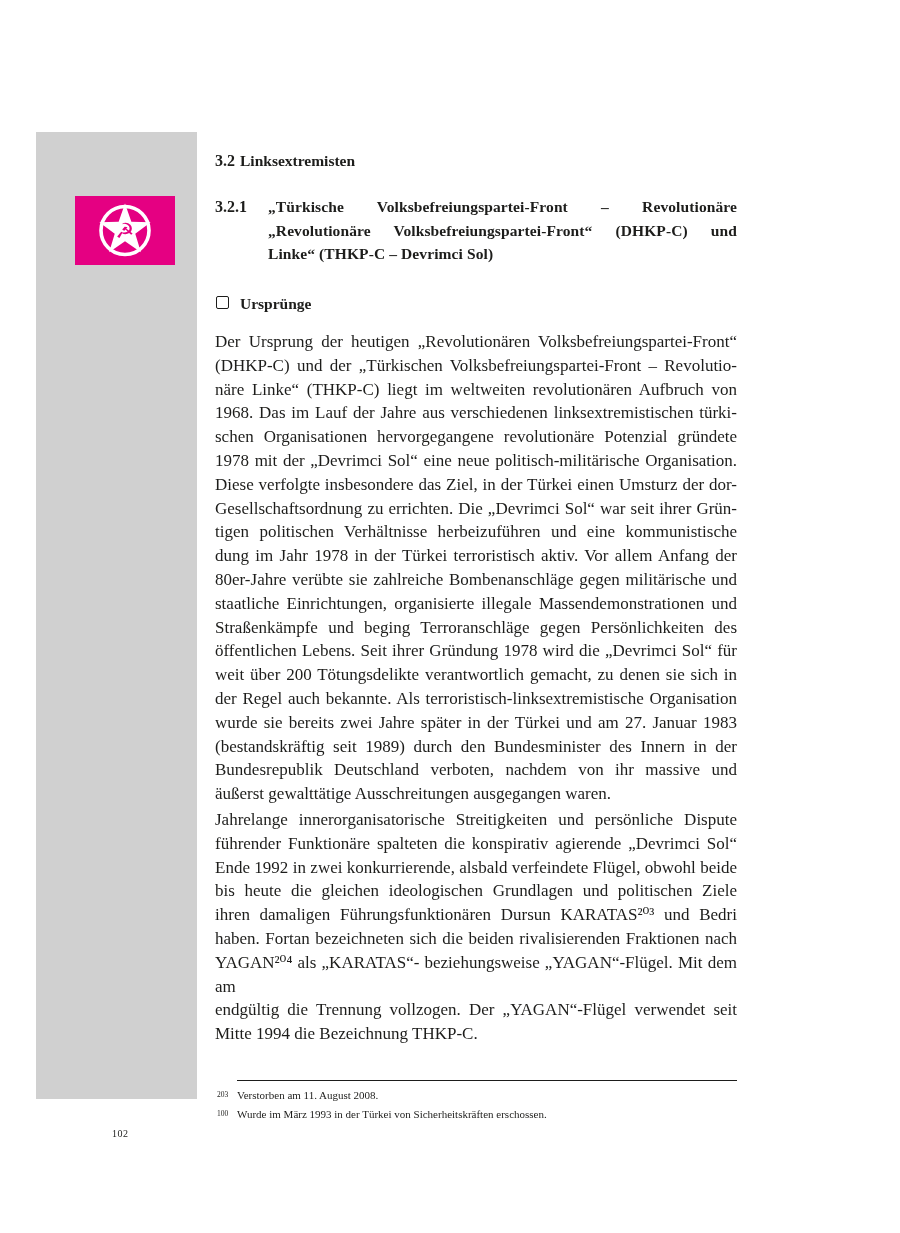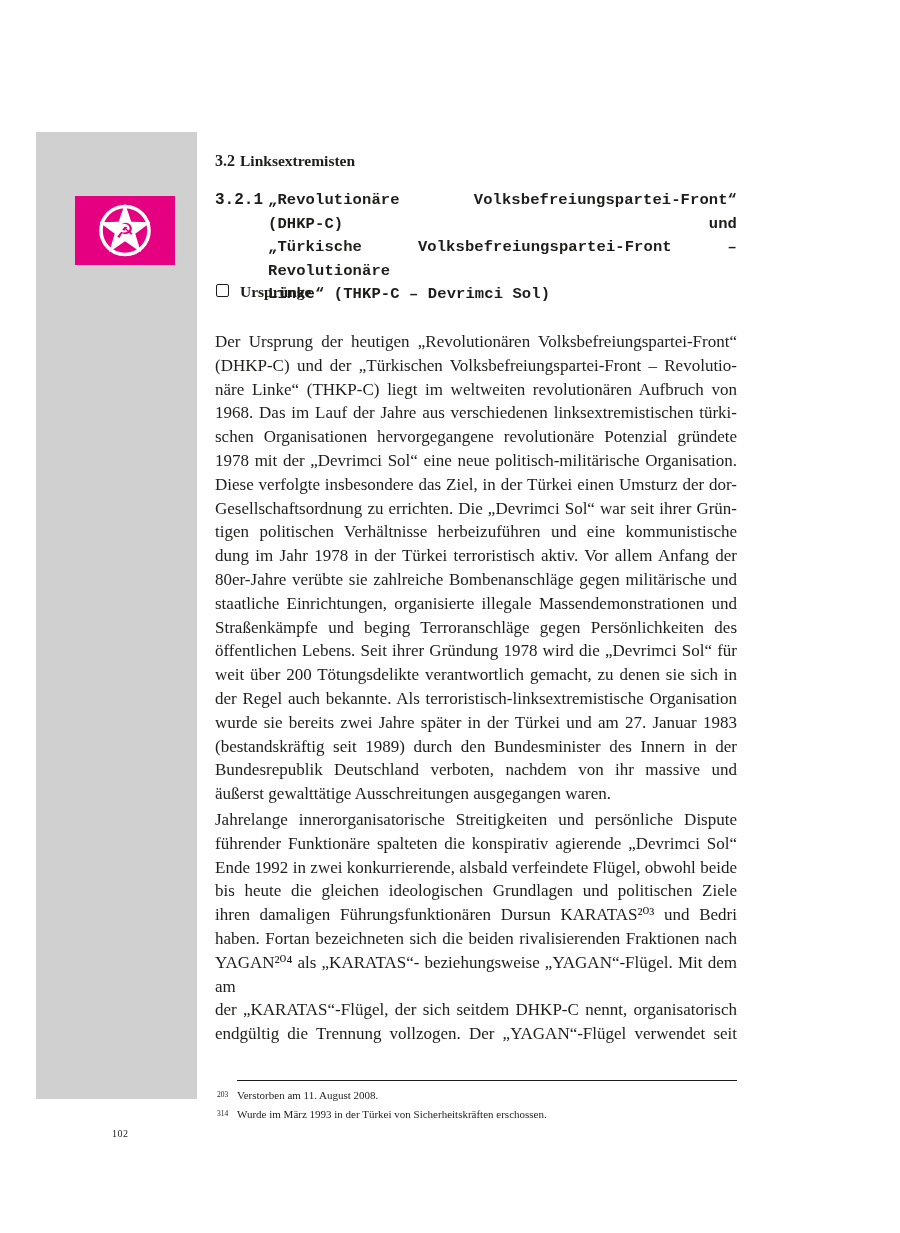--- a/index.html
+++ b/index.html
@@ -60,30 +60,30 @@
   </svg>
 </div>
 
 <div class="content">
 
   <div class="hrow" style="top:149px;">
     <span class="h-num">3.2</span>
     <div class="h-text">Linksextremisten</div>
   </div>
 
-  <div class="hrow" style="top:189px;font-family:Liberation Mono, monospace;">
+  <div class="hrow" style="top:195px;">
     <span class="h-num">3.2.1</span>
     <div class="h-lines">
+        <div class="pline">„Türkische Volksbefreiungspartei-Front – Revolutionäre</div>
         <div class="pline">„Revolutionäre Volksbefreiungspartei-Front“ (DHKP-C) und</div>
-        <div class="pline">„Türkische Volksbefreiungspartei-Front – Revolutionäre</div>
         <div class="pline last">Linke“ (THKP-C – Devrimci Sol)</div>
       </div>
   </div>
 
-  <div class="hrow" style="top:280px;">
+  <div class="hrow" style="top:292px;">
     <span class="bullet-square"></span>
     <div class="h-text">Ursprünge</div>
   </div>
 
   <div class="para" style="top:330px;">
       <div class="pline">Der Ursprung der heutigen „Revolutionären Volksbefreiungspartei-Front“</div>
       <div class="pline">(DHKP-C) und der „Türkischen Volksbefreiungspartei-Front – Revolutio-</div>
       <div class="pline">näre Linke“ (THKP-C) liegt im weltweiten revolutionären Aufbruch von</div>
       <div class="pline">1968. Das im Lauf der Jahre aus verschiedenen linksextremistischen türki-</div>
       <div class="pline">schen Organisationen hervorgegangene revolutionäre Potenzial gründete</div>
@@ -105,25 +105,25 @@
     </div>
 
   <div class="para" style="top:808px;">
       <div class="pline">Jahrelange innerorganisatorische Streitigkeiten und persönliche Dispute</div>
       <div class="pline">führender Funktionäre spalteten die konspirativ agierende „Devrimci Sol“</div>
       <div class="pline">Ende 1992 in zwei konkurrierende, alsbald verfeindete Flügel, obwohl beide</div>
       <div class="pline">bis heute die gleichen ideologischen Grundlagen und politischen Ziele</div>
       <div class="pline">ihren damaligen Führungsfunktionären Dursun KARATAS²⁰³ und Bedri</div>
       <div class="pline">haben. Fortan bezeichneten sich die beiden rivalisierenden Fraktionen nach</div>
       <div class="pline">YAGAN²⁰⁴ als „KARATAS“- beziehungsweise „YAGAN“-Flügel. Mit dem am</div>
-      <div class="pline">der „KARATAS“-Flügel, der sich seitdem DHKP-C nennt, organisatorisch</div>
       <div class="pline">endgültig die Trennung vollzogen. Der „YAGAN“-Flügel verwendet seit</div>
+      <div class="pline last">Mitte 1994 die Bezeichnung THKP-C.</div>
     </div>
 
   <div class="fn-rule"></div>
   <div class="footnotes">
       <div class="fn-row"><span class="fn-marker">203</span><span class="fn-text">Verstorben am 11. August 2008.</span></div>
-      <div class="fn-row"><span class="fn-marker">314</span><span class="fn-text">Wurde im März 1993 in der Türkei von Sicherheitskräften erschossen.</span></div>
+      <div class="fn-row"><span class="fn-marker">100</span><span class="fn-text">Wurde im März 1993 in der Türkei von Sicherheitskräften erschossen.</span></div>
     </div>
 
 </div>
 
 <div class="page-number">102</div>
 
 </body></html>

